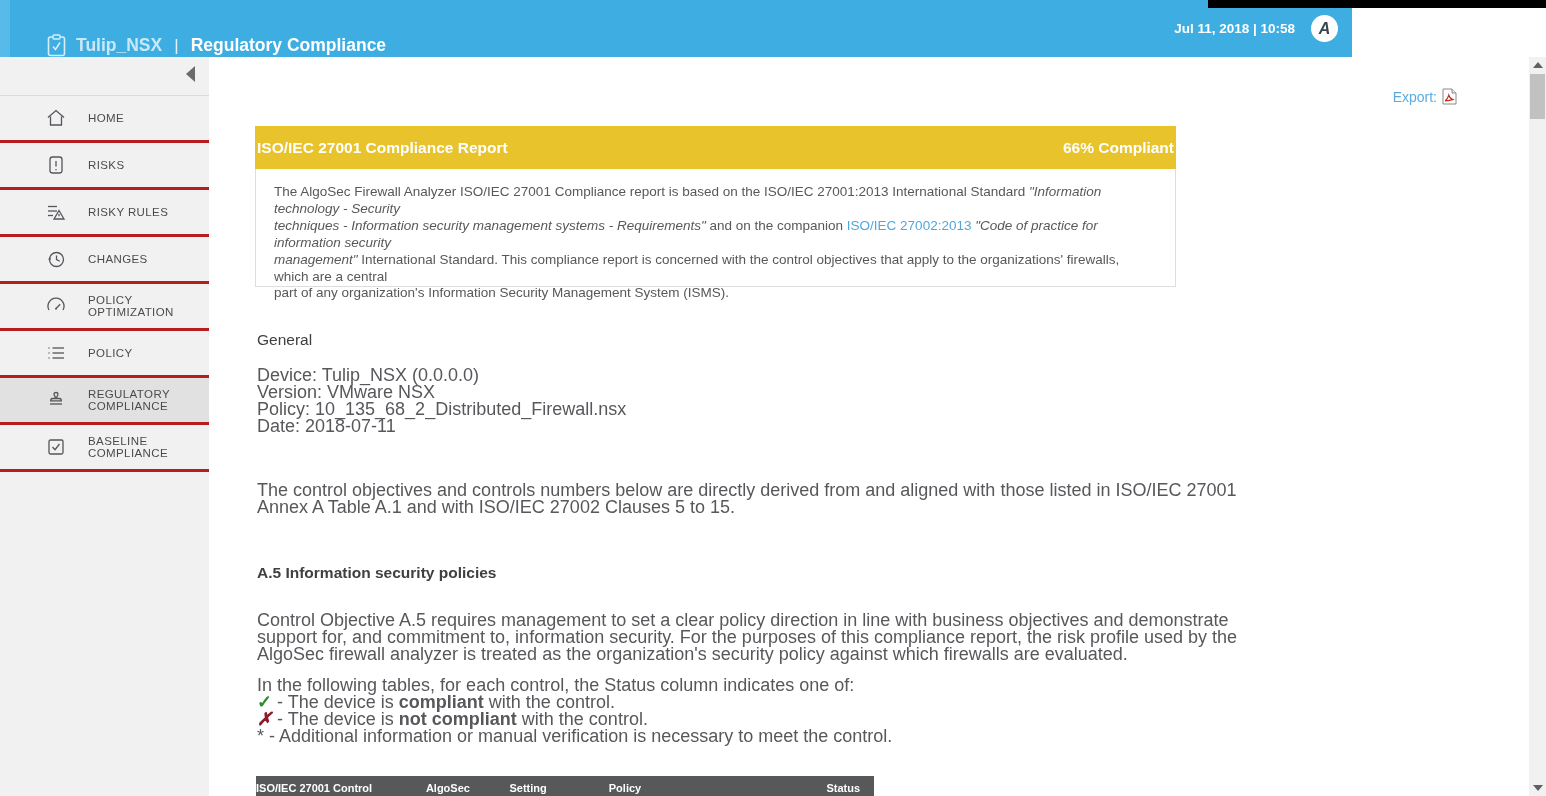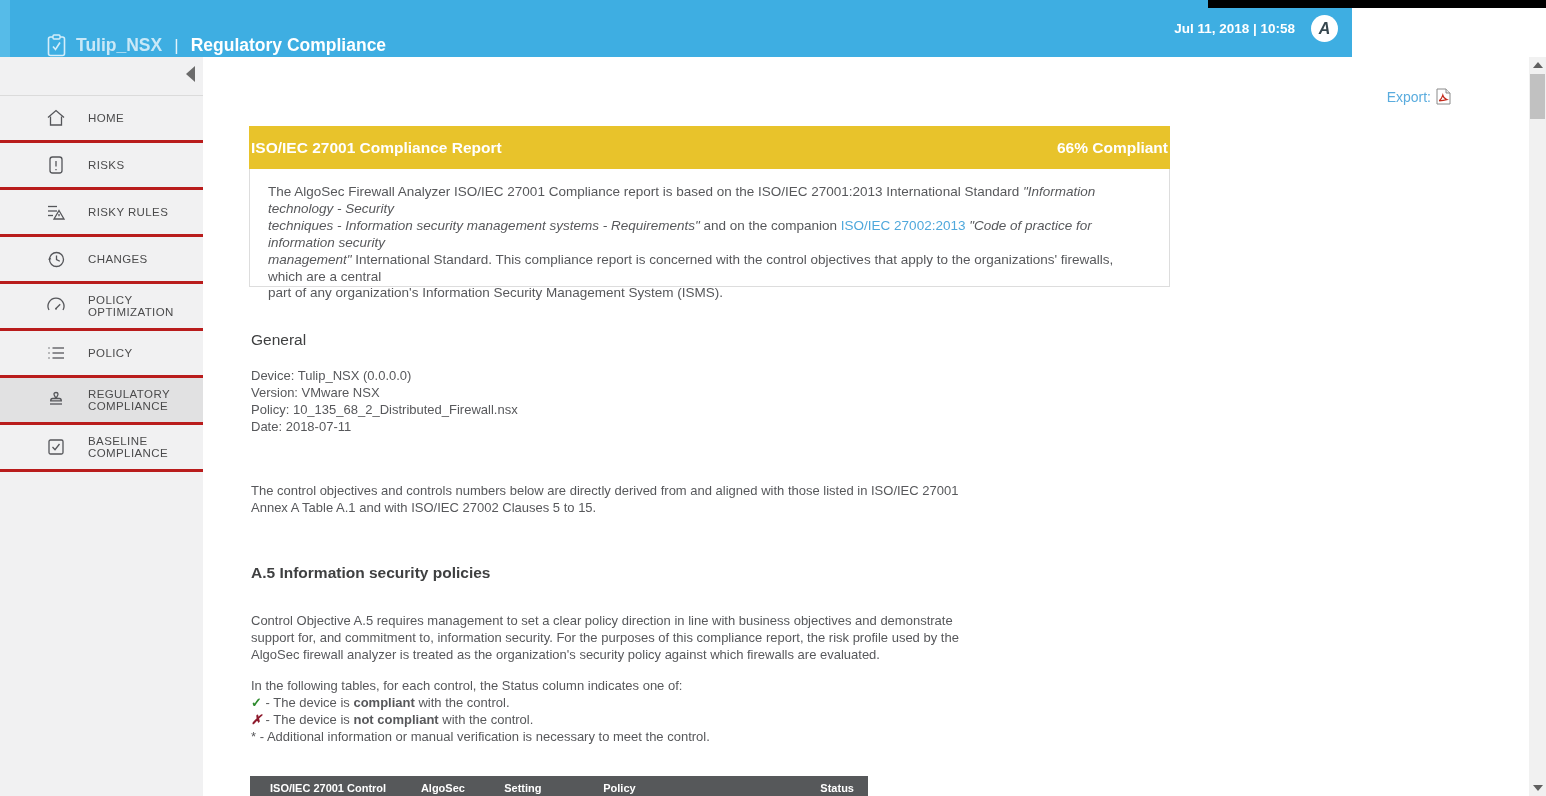--- a/index.html
+++ b/index.html
@@ -30,21 +30,21 @@
                   border-top:8px solid transparent; border-bottom:8px solid transparent;
                   border-right:9px solid #6B6B6B; }
   .nav-item { height:47px; display:flex; align-items:center; gap:21px; padding-left:45px;
               border-bottom:3px solid #b91c1c; cursor:pointer; }
   .nav-item.active { background:#E1E1E2; }
   .nav-icon { width:22px; height:22px; flex:0 0 22px; }
   .nav-icon svg { width:22px; height:22px; stroke:#55565A; fill:none; stroke-width:1.3; }
   .nav-label { font-size:11.5px; letter-spacing:0.4px; color:#4B4B4C; }
 
   
-  .main { position:absolute; left:203px; top:57px; width:1319px; height:739px; background:#fff; overflow:hidden; }
+  .main { position:absolute; left:209px; top:57px; width:1319px; height:739px; background:#fff; overflow:hidden; }
 
   .export-link { position:absolute; top:31px; right:71px; display:flex; align-items:center; gap:5px; cursor:pointer; }
   .export-label { color:#5AACDE; font-size:14px; }
   .pdf-icon { width:15px; height:17px; }
 
   .report-box { position:absolute; left:46px; top:69px; width:921px; }
   .report-banner { height:43px; background:#E8C32B; display:flex; align-items:center;
                    justify-content:space-between; padding:0 2px; }
   .report-banner-title { color:#fff; font-weight:700; font-size:15.5px; }
   .report-banner-score { color:#fff; font-weight:700; font-size:15.5px; }
@@ -55,34 +55,34 @@
   .seg-italic { font-style:italic; }
   .seg-bold { font-weight:700;margin-top:8px; }
   .seg-link { color:#4FA8DC; text-decoration:none; cursor:pointer; }
   .seg-check { color:#2F8B2F; font-weight:700; }
   .seg-cross { color:#8E1A2D; font-weight:700; font-style:italic; }
 
   .section-heading { position:absolute; left:48px; font-size:15.5px; color:#3F4041; }
   .h-general { top:274px; font-weight:400; }
   .h-a5 { top:507px; font-weight:700; }
 
-  .body-text { position:absolute; left:48px; font-size:13px; line-height:17px;
+  .body-text { position:absolute; left:48px; font-size:18px; line-height:17px;
                color:#57585B; white-space:pre-line; }
   .general-info { top:310px; }
   .derived-note { top:425px; }
   .a5-paragraph { top:555px; }
   .status-intro { top:620px; }
   .legend-line-1 { top:637px; }
   .legend-line-2 { top:654px; }
   .legend-line-3 { top:671px; }
 
   .ctl-table { position:absolute; left:47px; top:719px; width:618px; height:24px;
                background:#56585A; display:flex; align-items:center; color:#fff;
                font-size:11px; font-weight:700; }
-  .ctl-c1 { width:183px; padding-left:20px; }
+  .ctl-c1 { width:183px; padding-left:0; }
   .ctl-c2 { width:90px; }
   .ctl-c3 { width:107px; }
   .ctl-c4 { width:187px; }
   .ctl-c5 { flex:1; text-align:right; padding-right:14px;margin-left:44px; }
 
   
   .scrollbar { position:absolute; top:57px; right:0; width:17px; height:739px; background:#F1F1F1; }
   .sb-arrow-up { position:absolute; top:5px; left:4px; width:0; height:0; cursor:pointer;
                  border-left:5px solid transparent; border-right:5px solid transparent;
                  border-bottom:6px solid #606060; }

